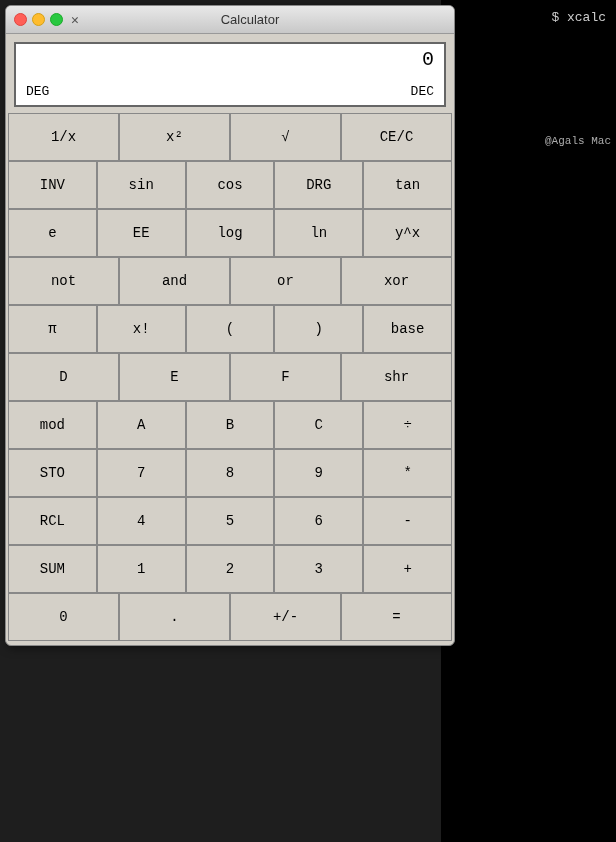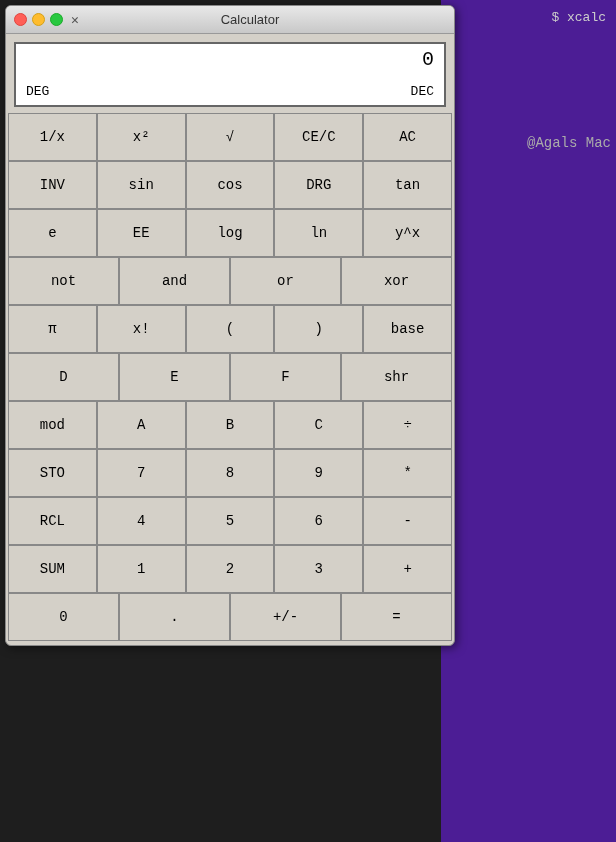--- a/index.html
+++ b/index.html
@@ -13,34 +13,34 @@
       align-items: flex-start;
     }
 
     
     .terminal-bg {
       position: absolute;
       right: 0;
       top: 0;
       width: 175px;
       height: 842px;
-      background: #4c1d95;
+      background: #000000;
     }
     .terminal-text {
       color: #cccccc;
       font-family: 'Courier New', monospace;
       font-size: 13px;
       position: absolute;
       top: 10px;
       right: 10px;
     }
     .terminal-text2 {
       color: #aaaaaa;
       font-family: 'Courier New', monospace;
-      font-size: 14px;
+      font-size: 11px;
       position: absolute;
       top: 135px;
       right: 5px;
     }
 
     
     .calculator-window {
       position: absolute;
       left: 5px;
       top: 5px;
@@ -186,21 +186,20 @@
       <span>DEC</span>
     </div>
   </div>
 
   <div class="buttons-area" id="buttons-container">
   <div class="btn-row">
         <button class="calc-btn">1/x</button>
         <button class="calc-btn">x²</button>
         <button class="calc-btn">√</button>
         <button class="calc-btn">CE/C</button>
-        <button class="calc-btn">AC</button>
       </div>
       <div class="btn-row">
         <button class="calc-btn">INV</button>
         <button class="calc-btn">sin</button>
         <button class="calc-btn">cos</button>
         <button class="calc-btn">DRG</button>
         <button class="calc-btn">tan</button>
       </div>
       <div class="btn-row">
         <button class="calc-btn">e</button>

